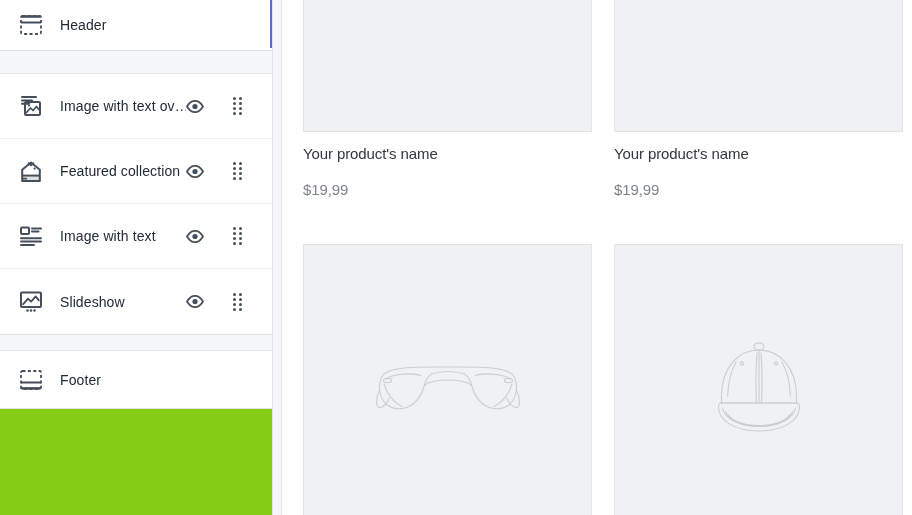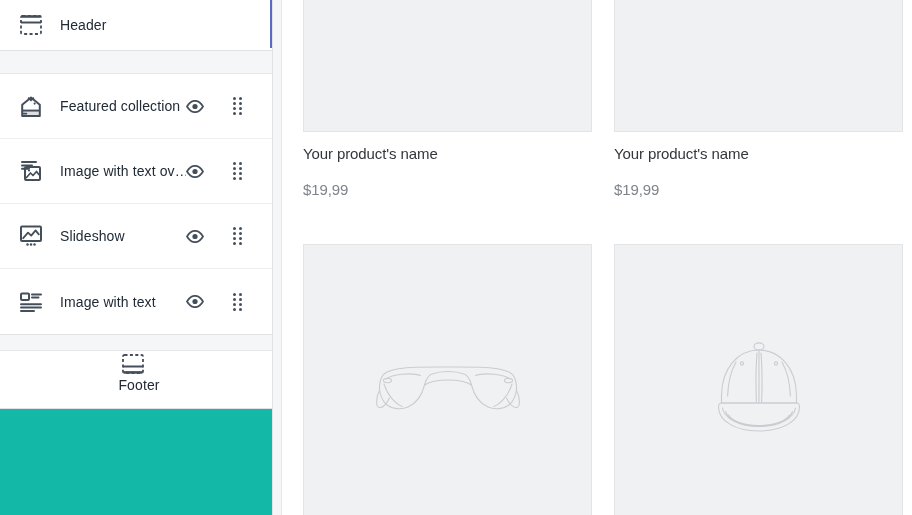--- a/index.html
+++ b/index.html
@@ -15,21 +15,21 @@
     position: relative;
     width: 912px; height: 515px;
     display: flex;
   }
 
   
   .sidebar {
     position: relative;
     width: 272px;
     height: 515px;
-    background: #14b8a6;
+    background: #84cc16;
     flex: 0 0 272px;
     overflow: hidden;
   }
   .section-group {
     background: #ffffff;
     border-top: 1px solid #e6e8ea;
     border-bottom: 1px solid #e0e2e4;
   }
   .group-gap { height: 22px; background: #f4f6f8; }
   .group-gap.small { height: 15px; }
@@ -39,21 +39,21 @@
     display: flex;
     align-items: center;
     height: 65px;
     padding: 0 24px 0 14px;
     background: #ffffff;
     border-bottom: 1px solid #eceef0;
     cursor: pointer;
   }
   .section-row:last-child { border-bottom: none; }
   .section-row.header-row { height: 50px; }
-  .section-row.footer-row { height: 57px; border-bottom: none; flex-direction: column; }
+  .section-row.footer-row { height: 57px; border-bottom: none; }
 
   .row-icon {
     width: 26px; height: 26px;
     flex: 0 0 26px;
     margin-left: 4px;
     display: flex; align-items: center; justify-content: center;
     color: #454f5b;
   }
   .row-icon svg { display: block; }
   .row-label {
@@ -180,20 +180,52 @@
         <span class="row-label">Header</span>
       </div>
     </div>
 
     <div class="group-gap"></div>
 
     <div class="section-group">
 
       <div class="section-row">
         <span class="row-icon">
+          <svg width="24" height="22" viewBox="0 0 24 22" aria-hidden="true">
+            <path d="M3 2 H17 M3 5.4 H13 M3 8.8 H10" stroke="#454f5b" stroke-width="2" stroke-linecap="round"></path>
+            <rect x="6" y="7" width="15" height="13" rx="1" fill="none" stroke="#454f5b" stroke-width="2"></rect>
+            <path d="M7.5 17.5 L11.5 13 L14 15.5 L17.5 11.5 L19.8 14.5" fill="none" stroke="#454f5b" stroke-width="1.7" stroke-linecap="round" stroke-linejoin="round"></path>
+            <circle cx="10" cy="10.5" r="1.1" fill="#454f5b"></circle>
+          </svg>
+        </span>
+        <span class="row-label">Image with text ov…</span>
+        <span class="row-actions">
+          <button class="eye-btn" aria-label="toggle visibility">
+            <svg width="18" height="13" viewBox="0 0 18 13" aria-hidden="true">
+              <path d="M1 6.5 C3.4 2.4 6.1 .8 9 .8 C11.9 .8 14.6 2.4 17 6.5 C14.6 10.6 11.9 12.2 9 12.2 C6.1 12.2 3.4 10.6 1 6.5 Z" fill="none" stroke="#454f5b" stroke-width="1.7"></path>
+              <circle cx="9" cy="6.5" r="2.6" fill="#454f5b"></circle>
+            </svg>
+          </button>
+          <button class="drag-btn" aria-label="reorder">
+            <span class="dots">
+                <i></i>
+                <i></i>
+                <i></i>
+                <i></i>
+                <i></i>
+                <i></i>
+                <i></i>
+                <i></i>
+              </span>
+          </button>
+        </span>
+      </div>
+
+      <div class="section-row">
+        <span class="row-icon">
           <svg width="24" height="23" viewBox="0 0 24 23" aria-hidden="true">
             <path d="M3.2 21 V9.8 L12 2.6 L20.8 9.8 V21 Z" fill="none" stroke="#454f5b" stroke-width="2" stroke-linejoin="round"></path>
             <path d="M3.2 15.6 H20.8" stroke="#454f5b" stroke-width="2"></path>
             <path d="M3.2 16.6 H20.8 V21 H3.2 Z" fill="#454f5b" opacity="0.18"></path>
             <path d="M4.6 18.6 H7.4" stroke="#454f5b" stroke-width="1.8" stroke-linecap="round"></path>
             <circle cx="15.6" cy="8.6" r="1.1" fill="#454f5b"></circle>
             <path d="M9.1 2.6 L12 5.4 L14.9 2.6" fill="none" stroke="#454f5b" stroke-width="1.6" stroke-linejoin="round"></path>
           </svg>
         </span>
         <span class="row-label">Featured collection</span>
@@ -214,28 +246,27 @@
                 <i></i>
                 <i></i>
                 <i></i>
               </span>
           </button>
         </span>
       </div>
 
       <div class="section-row">
         <span class="row-icon">
-          <svg width="24" height="22" viewBox="0 0 24 22" aria-hidden="true">
-            <path d="M3 2 H17 M3 5.4 H13 M3 8.8 H10" stroke="#454f5b" stroke-width="2" stroke-linecap="round"></path>
-            <rect x="6" y="7" width="15" height="13" rx="1" fill="none" stroke="#454f5b" stroke-width="2"></rect>
-            <path d="M7.5 17.5 L11.5 13 L14 15.5 L17.5 11.5 L19.8 14.5" fill="none" stroke="#454f5b" stroke-width="1.7" stroke-linecap="round" stroke-linejoin="round"></path>
-            <circle cx="10" cy="10.5" r="1.1" fill="#454f5b"></circle>
-          </svg>
-        </span>
-        <span class="row-label">Image with text ov…</span>
+          <svg width="24" height="20" viewBox="0 0 24 20" aria-hidden="true">
+            <rect x="2" y="1.5" width="8" height="6.5" rx="1" fill="none" stroke="#454f5b" stroke-width="2"></rect>
+            <path d="M13 2.4 H22 M13 5.6 H19.5" stroke="#454f5b" stroke-width="2" stroke-linecap="round"></path>
+            <path d="M2 12.2 H22 M2 15.6 H22 M2 19 H15" stroke="#454f5b" stroke-width="2" stroke-linecap="round"></path>
+          </svg>
+        </span>
+        <span class="row-label">Image with text</span>
         <span class="row-actions">
           <button class="eye-btn" aria-label="toggle visibility">
             <svg width="18" height="13" viewBox="0 0 18 13" aria-hidden="true">
               <path d="M1 6.5 C3.4 2.4 6.1 .8 9 .8 C11.9 .8 14.6 2.4 17 6.5 C14.6 10.6 11.9 12.2 9 12.2 C6.1 12.2 3.4 10.6 1 6.5 Z" fill="none" stroke="#454f5b" stroke-width="1.7"></path>
               <circle cx="9" cy="6.5" r="2.6" fill="#454f5b"></circle>
             </svg>
           </button>
           <button class="drag-btn" aria-label="reorder">
             <span class="dots">
                 <i></i>
@@ -255,51 +286,20 @@
         <span class="row-icon">
           <svg width="24" height="22" viewBox="0 0 24 22" aria-hidden="true">
             <rect x="2" y="1.5" width="20" height="14.5" rx="1" fill="none" stroke="#454f5b" stroke-width="2"></rect>
             <path d="M4.2 13.2 L9 7.6 L12.2 10.6 L16.6 5.4 L19.8 9.4" fill="none" stroke="#454f5b" stroke-width="1.8" stroke-linecap="round" stroke-linejoin="round"></path>
             <circle cx="8.5" cy="19.6" r="1.25" fill="#454f5b"></circle>
             <circle cx="12" cy="19.6" r="1.25" fill="#454f5b"></circle>
             <circle cx="15.5" cy="19.6" r="1.25" fill="#454f5b"></circle>
           </svg>
         </span>
         <span class="row-label">Slideshow</span>
-        <span class="row-actions">
-          <button class="eye-btn" aria-label="toggle visibility">
-            <svg width="18" height="13" viewBox="0 0 18 13" aria-hidden="true">
-              <path d="M1 6.5 C3.4 2.4 6.1 .8 9 .8 C11.9 .8 14.6 2.4 17 6.5 C14.6 10.6 11.9 12.2 9 12.2 C6.1 12.2 3.4 10.6 1 6.5 Z" fill="none" stroke="#454f5b" stroke-width="1.7"></path>
-              <circle cx="9" cy="6.5" r="2.6" fill="#454f5b"></circle>
-            </svg>
-          </button>
-          <button class="drag-btn" aria-label="reorder">
-            <span class="dots">
-                <i></i>
-                <i></i>
-                <i></i>
-                <i></i>
-                <i></i>
-                <i></i>
-                <i></i>
-                <i></i>
-              </span>
-          </button>
-        </span>
-      </div>
-
-      <div class="section-row">
-        <span class="row-icon">
-          <svg width="24" height="20" viewBox="0 0 24 20" aria-hidden="true">
-            <rect x="2" y="1.5" width="8" height="6.5" rx="1" fill="none" stroke="#454f5b" stroke-width="2"></rect>
-            <path d="M13 2.4 H22 M13 5.6 H19.5" stroke="#454f5b" stroke-width="2" stroke-linecap="round"></path>
-            <path d="M2 12.2 H22 M2 15.6 H22 M2 19 H15" stroke="#454f5b" stroke-width="2" stroke-linecap="round"></path>
-          </svg>
-        </span>
-        <span class="row-label">Image with text</span>
         <span class="row-actions">
           <button class="eye-btn" aria-label="toggle visibility">
             <svg width="18" height="13" viewBox="0 0 18 13" aria-hidden="true">
               <path d="M1 6.5 C3.4 2.4 6.1 .8 9 .8 C11.9 .8 14.6 2.4 17 6.5 C14.6 10.6 11.9 12.2 9 12.2 C6.1 12.2 3.4 10.6 1 6.5 Z" fill="none" stroke="#454f5b" stroke-width="1.7"></path>
               <circle cx="9" cy="6.5" r="2.6" fill="#454f5b"></circle>
             </svg>
           </button>
           <button class="drag-btn" aria-label="reorder">
             <span class="dots">
                 <i></i>

